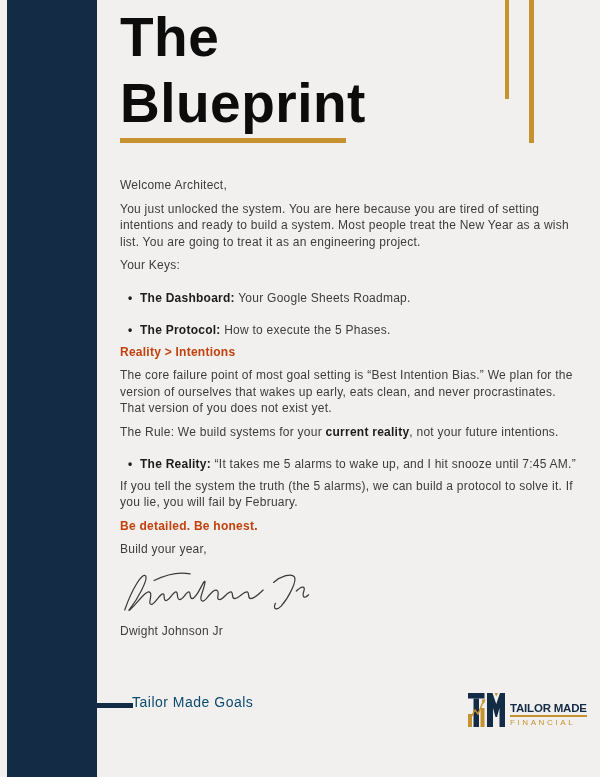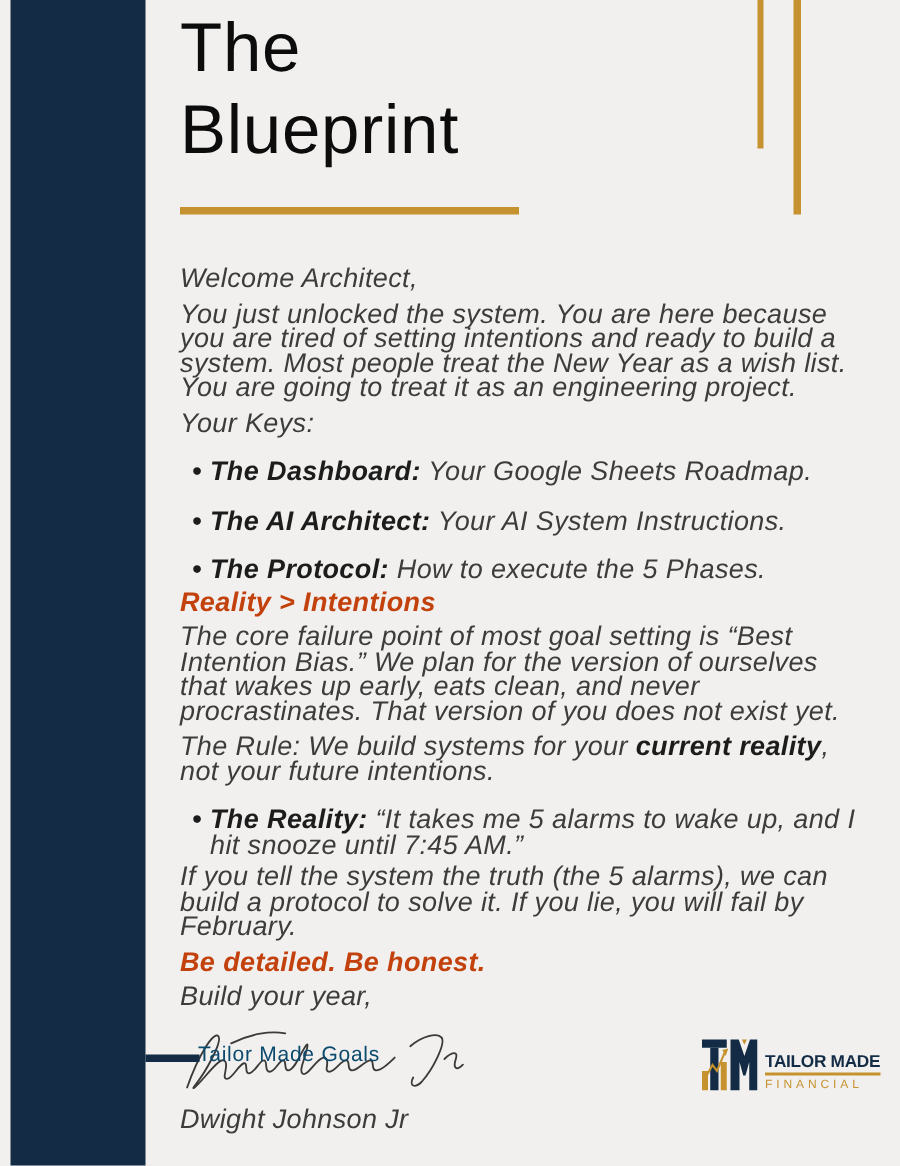--- a/index.html
+++ b/index.html
@@ -12,32 +12,31 @@
   }
   .sidebar {
     position: absolute; left: 7px; top: 0; width: 90px; height: 777px;
     background: #132b45;
   }
   .vline { position: absolute; top: 0; background: #c6922f; }
   .vline.short { left: 505px; width: 4px; height: 99px; }
   .vline.long  { left: 529px; width: 5px; height: 143px; }
   .title {
     position: absolute; left: 120px; top: 4px;
-    font-size: 46px; font-weight: 400; line-height: 1.2;
+    font-size: 55px; font-weight: 700; line-height: 1.2;
     color: #0c0c0c; letter-spacing: 0.5px;
   }
   .title-rule {
     position: absolute; left: 120px; top: 138px; width: 226px; height: 5px;
     background: #c6922f;
   }
   .content {
     position: absolute; left: 120px; top: 177px; width: 457px;
-    font-size: 18px; line-height: 16.5px; color: #3c3c3c;
+    font-size: 12px; line-height: 16.5px; color: #3c3c3c;
     letter-spacing: 0.25px;
-    font-style: italic;
   }
   .content p { margin: 0 0 7px 0; }
   .content b, .content .bold { color: #1c1c1c; font-weight: 700; }
   .heading { font-weight: 700; color: #c2410c; margin-bottom: 7px; }
   ul.blist { list-style: none; margin: 0 0 2px 0; }
   ul.blist li {
     position: relative; padding-left: 20px; margin-bottom: 5px; margin-top: 16px;
   }
   ul.blist li::before {
     content: "•"; position: absolute; left: 8px; top: 0;
@@ -83,21 +82,20 @@
 
 <div class="content">
   <p>Welcome Architect,</p>
 
   <p>You just unlocked the system. You are here because you are tired of setting intentions and ready to build a system. Most people treat the New Year as a wish list. You are going to treat it as an engineering project.</p>
 
   <p>Your Keys:</p>
 
   <ul class="blist">
     <li><span class="bold">The Dashboard:</span><span> Your Google Sheets Roadmap.</span></li>
-    <li><span class="bold">The AI Architect:</span><span> Your AI System Instructions.</span></li>
     <li><span class="bold">The Protocol:</span><span> How to execute the 5 Phases.</span></li>
   </ul>
 
   <p class="heading">Reality &gt; Intentions</p>
 
   <p>The core failure point of most goal setting is “Best Intention Bias.” We plan for the version of ourselves that wakes up early, eats clean, and never procrastinates. That version of you does not exist yet.</p>
 
   <p><span>The Rule: We build systems for your </span><span class="bold">current reality</span><span>, not your future intentions.</span></p>
 
   <ul class="blist">

